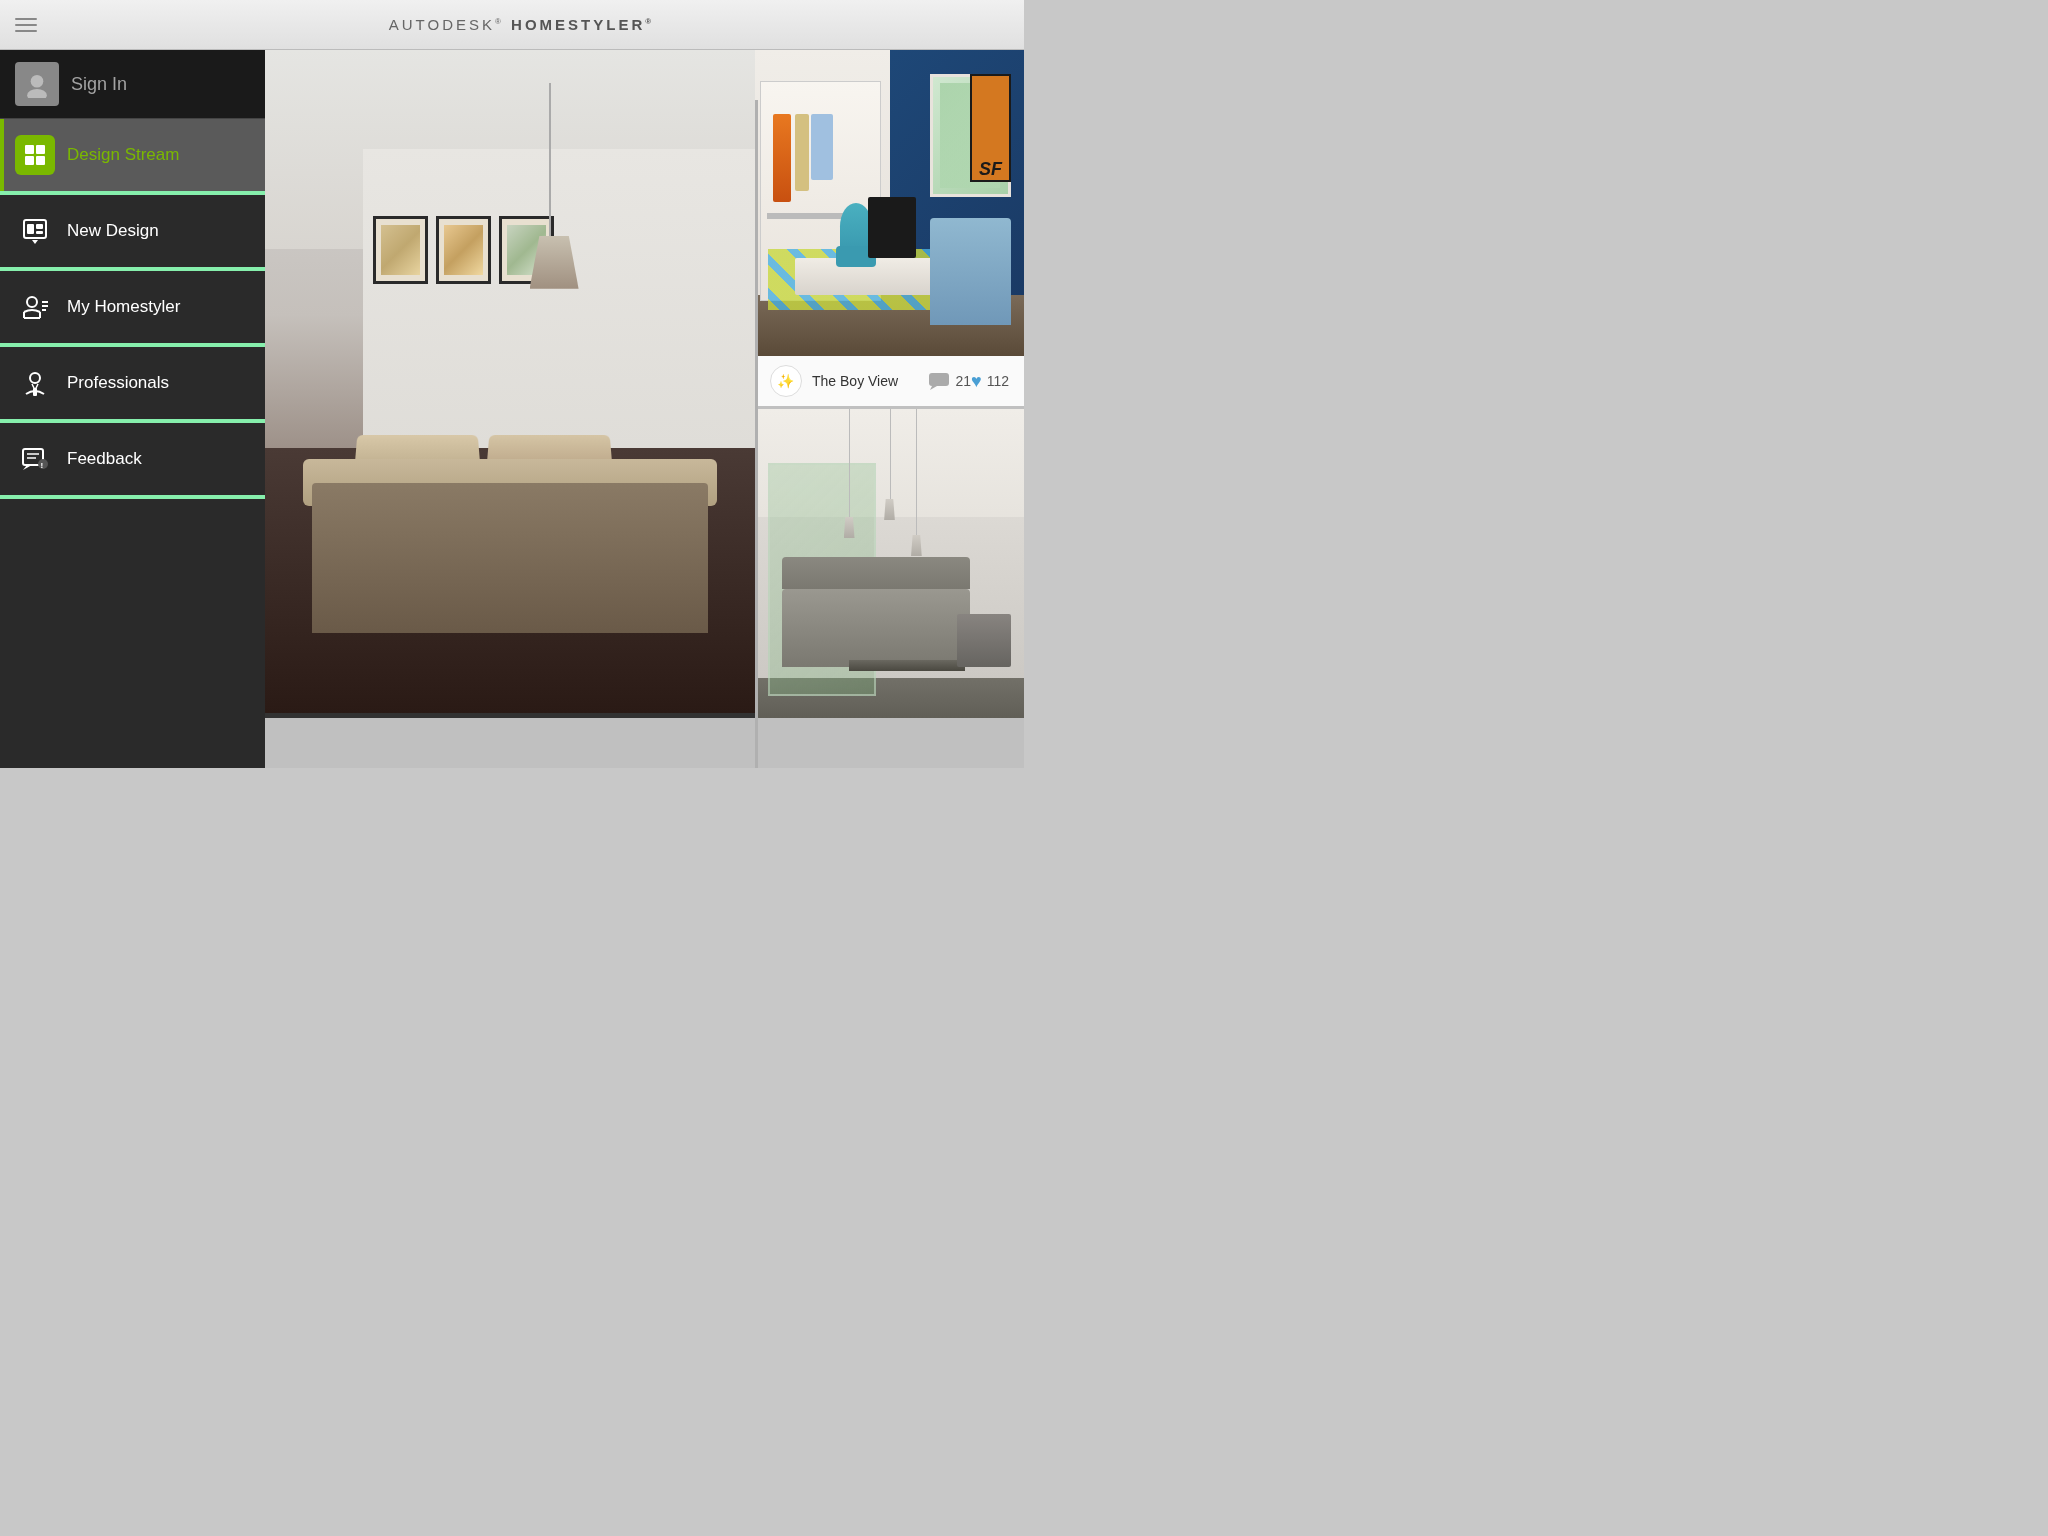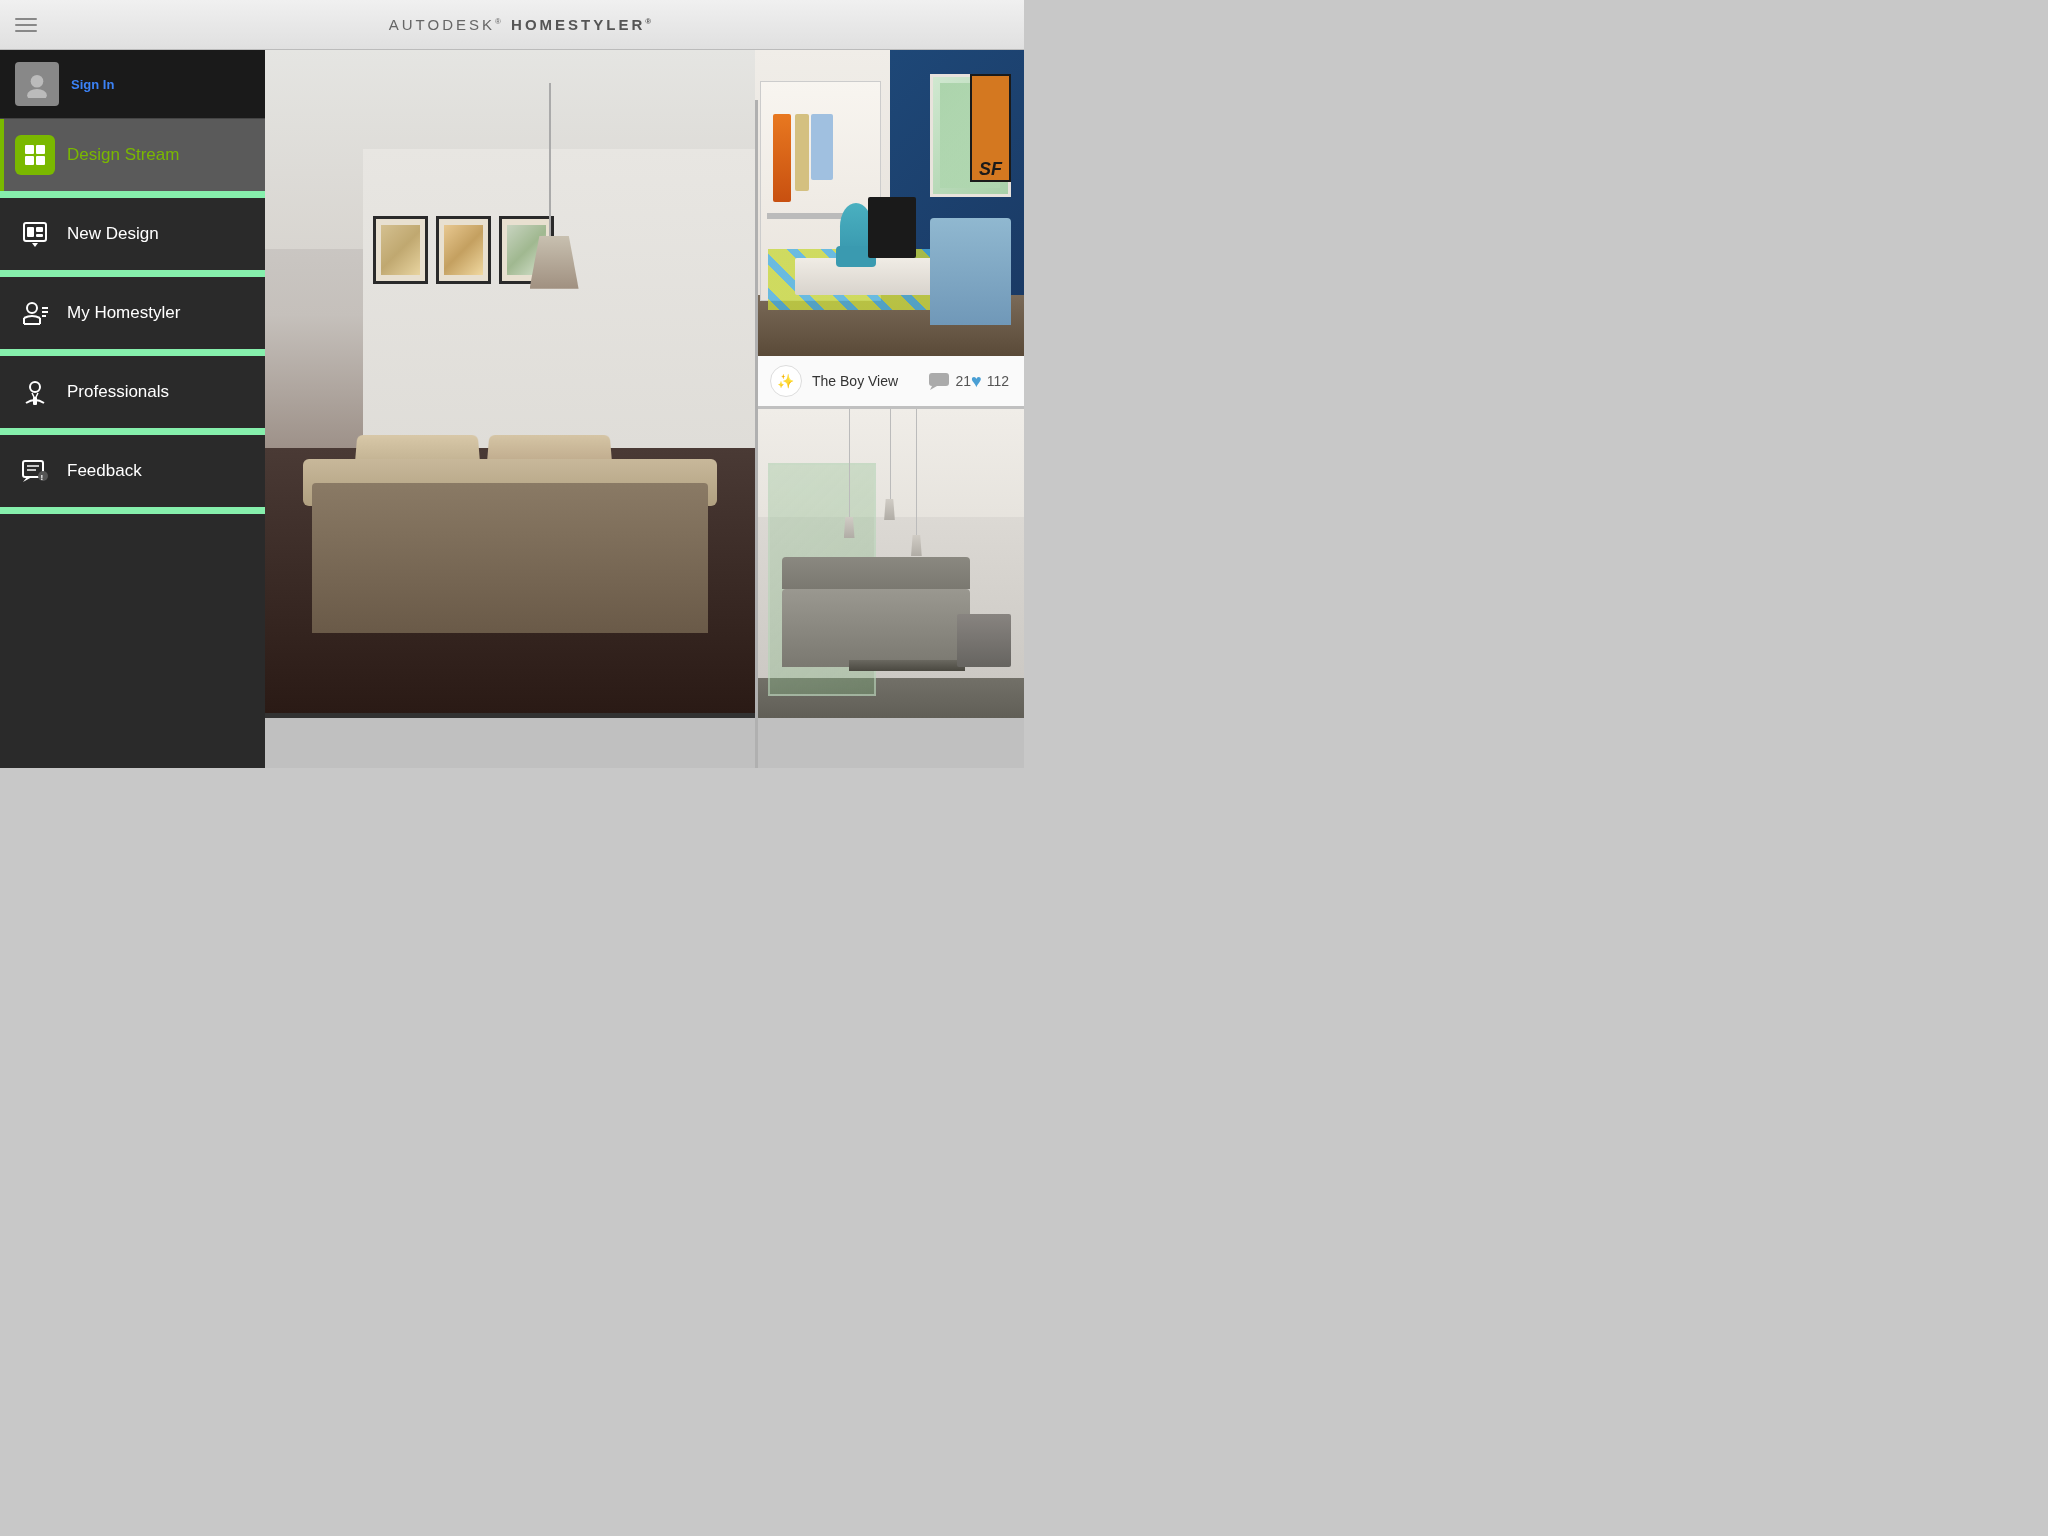--- a/index.html
+++ b/index.html
@@ -77,31 +77,31 @@
       border-radius: 4px;
       background: #888;
       display: flex;
       align-items: center;
       justify-content: center;
       margin-right: 12px;
       flex-shrink: 0;
     }
     .avatar svg { width: 28px; height: 28px; }
     .sign-in-text {
-      color: #3b82f6;
-      font-size: 13px;
-      font-weight: 700;
+      color: #a3a3a3;
+      font-size: 18px;
+      font-weight: 400;
     }
 
     .sidebar-item {
       display: flex;
       align-items: center;
       padding: 16px 15px;
       cursor: pointer;
-      border-bottom: 7px solid #86efac;
+      border-bottom: 4px solid #86efac;
       position: relative;
     }
     .sidebar-item.active {
       background: #5a5a5a;
     }
     .sidebar-item.active::before {
       content: '';
       position: absolute;
       left: 0; top: 0; bottom: 0;
       width: 4px;

